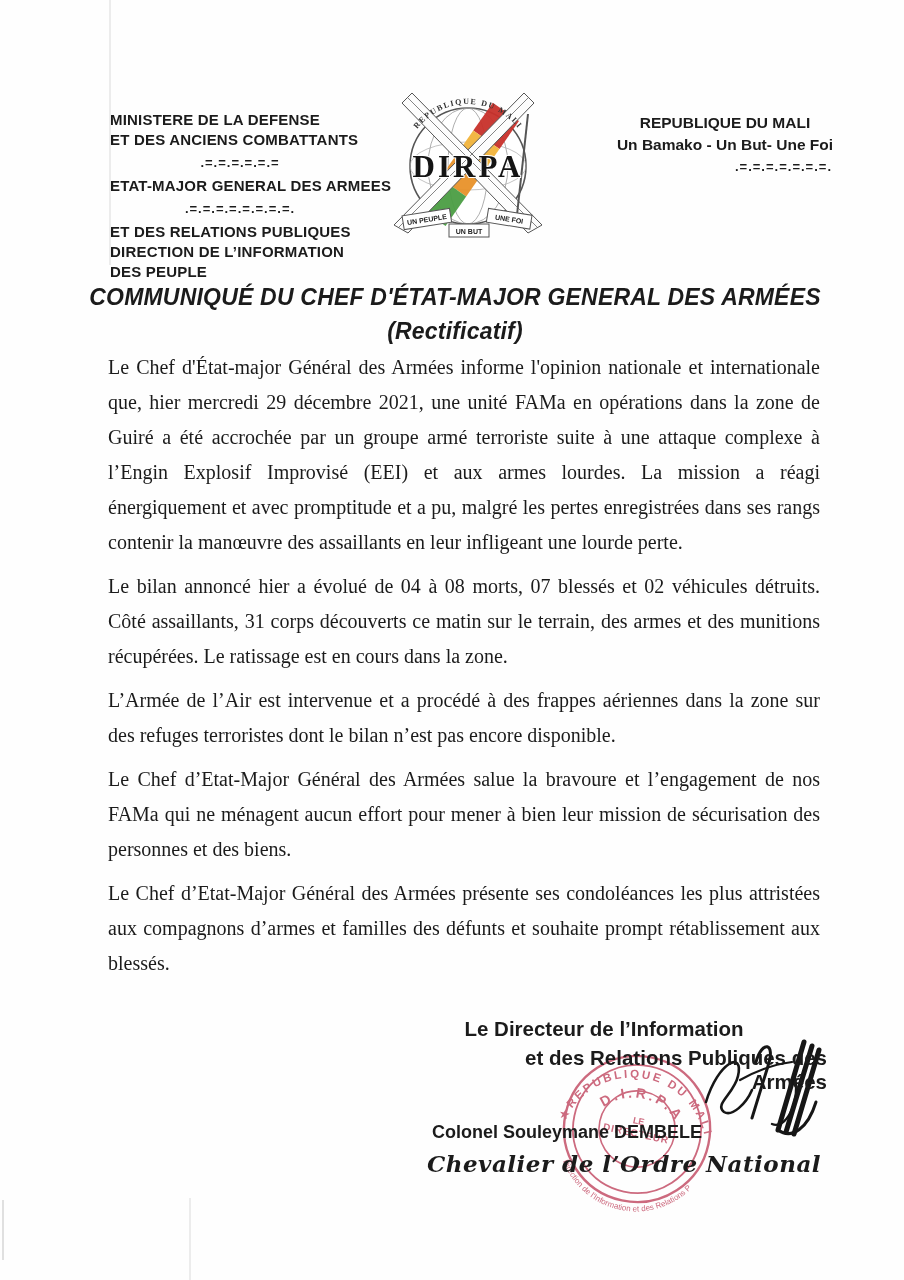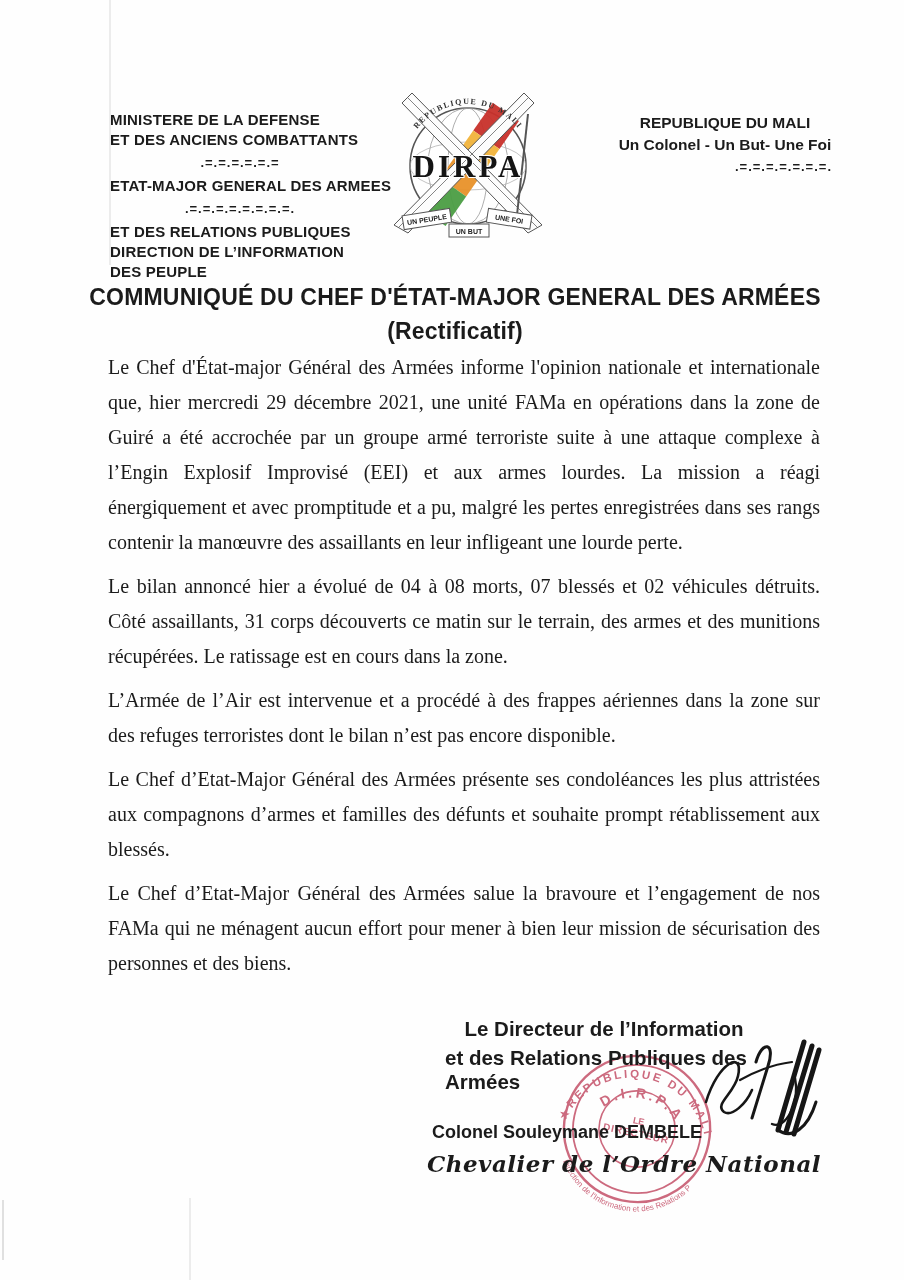--- a/index.html
+++ b/index.html
@@ -19,33 +19,33 @@
   .hdr-left .sep { text-align:center; font-size:13px; letter-spacing:1px; line-height:18px; padding:2px 40px 4px 0; }
   .hdr-left .grp { margin-bottom:2px; }
   .hdr-right { position:absolute; left:590px; top:112px; width:270px;
     font-weight:bold; font-size:15.5px; line-height:22px; text-align:center; }
   .hdr-right .sep { text-align:right; padding-right:28px; font-size:13px; letter-spacing:1px; }
 
   .logo-wrap { position:absolute; left:377px; top:74px; width:182px; height:178px; }
 
   
   .title { position:absolute; left:60px; top:280px; width:790px; text-align:center;
-    font-weight:bold; font-size:23px; line-height:34px; letter-spacing:.2px; }
+    font-weight:bold; font-size:23px; line-height:34px; letter-spacing:.2px;font-style:italic; }
 
   
   .body-text { position:absolute; left:108px; top:350px; width:712px;
     font-size:20px; line-height:35px; text-align:justify; }
   .body-text p { margin-bottom:9px;font-family:Liberation Serif, serif; }
 
   
   .sig-date { position:absolute; left:470px; top:986px; width:380px; text-align:center;
     font-weight:bold; font-size:21px; }
   .sig-role1 { position:absolute; left:414px; top:1017px; width:380px; text-align:center;
     font-weight:bold; font-size:20.5px; z-index:3; }
-  .sig-role2 { position:absolute; left:445px; top:1046px; width:382px; text-align:left;
+  .sig-role2 { position:absolute; left:445px; top:1046px; width:382px; text-align:right;
     font-weight:bold; font-size:20.5px; z-index:3; }
   .sig-name { position:absolute; left:432px; top:1122px; width:390px; text-align:left;
     font-weight:bold; font-size:18px; z-index:3; }
   .sig-honor { position:absolute; left:425px; top:1150px; width:398px; text-align:center;
     font-family:"DejaVu Serif", serif; font-style:italic; font-weight:bold;
     font-size:23px; z-index:3; letter-spacing:.5px; }
   .stamp-wrap { position:absolute; left:526px; top:1018px; width:222px; height:222px; z-index:1; opacity:.82; }
   .sig-mark { position:absolute; left:700px; top:1032px; width:125px; height:115px; z-index:2; }
 </style>
 </head>
@@ -114,35 +114,35 @@
       </g>
       <g transform="rotate(9 134 146)">
         <rect x="110" y="138" width="44" height="14" fill="#fff" stroke="#555" stroke-width="1"></rect>
         <text x="132" y="148" text-anchor="middle" font-size="7" font-weight="bold" fill="#222">UNE FOI</text>
       </g>
     </svg>
   </div>
 
   <div class="hdr-right">
     <div>REPUBLIQUE DU MALI</div>
-    <div>Un Colonel - Un But- Une Foi</div>
+    <div>Un Bamako - Un But- Une Foi</div>
     <div class="sep">.=.=.=.=.=.=.=.</div>
   </div>
 
   <div class="title">
     <div>COMMUNIQUÉ DU CHEF D'ÉTAT-MAJOR GENERAL DES ARMÉES</div>
     <div>(Rectificatif)</div>
   </div>
 
   <div class="body-text">
     <p>Le Chef d'État-major Général des Armées informe l'opinion nationale et internationale que, hier mercredi 29 décembre 2021, une unité  FAMa en opérations dans la zone de Guiré a été accrochée par un groupe armé terroriste suite à une attaque complexe à l’Engin Explosif Improvisé (EEI) et aux armes lourdes. La mission a réagi énergiquement et avec promptitude et a pu, malgré les pertes enregistrées dans ses rangs contenir la manœuvre des assaillants en leur infligeant une lourde perte.</p>
     <p>Le bilan annoncé hier a évolué de 04 à 08 morts, 07 blessés et 02 véhicules détruits. Côté assaillants, 31 corps découverts ce matin sur le terrain, des armes et des munitions récupérées. Le ratissage est en cours dans la zone.</p>
     <p>L’Armée de l’Air est intervenue et a procédé à des frappes aériennes dans la zone sur des refuges terroristes dont le bilan n’est pas encore disponible.</p>
+    <p>Le Chef d’Etat-Major Général des Armées salue la bravoure et l’engagement de nos FAMa qui ne ménagent aucun effort pour mener à bien leur mission de sécurisation des personnes et des biens.</p>
     <p>Le Chef d’Etat-Major Général des Armées présente ses condoléances les plus attristées aux compagnons d’armes et familles des défunts et souhaite prompt rétablissement aux blessés.</p>
-    <p>Le Chef d’Etat-Major Général des Armées salue la bravoure et l’engagement de nos FAMa qui ne ménagent aucun effort pour mener à bien leur mission de sécurisation des personnes et des biens.</p>
   </div>
 
   <div class="sig-role1">Le Directeur de l’Information</div>
   <div class="sig-role2">et des Relations Publiques des Armées</div>
 
   <div class="stamp-wrap">
     <svg viewBox="0 0 222 222" width="222" height="222">
       <defs>
         <path id="stampTopArc" d="M 38,122 A 74 74 0 0 1 184,122" fill="none"></path>
         <path id="stampBottomArc" d="M 34,128 A 78 78 0 0 0 188,128" fill="none"></path>

